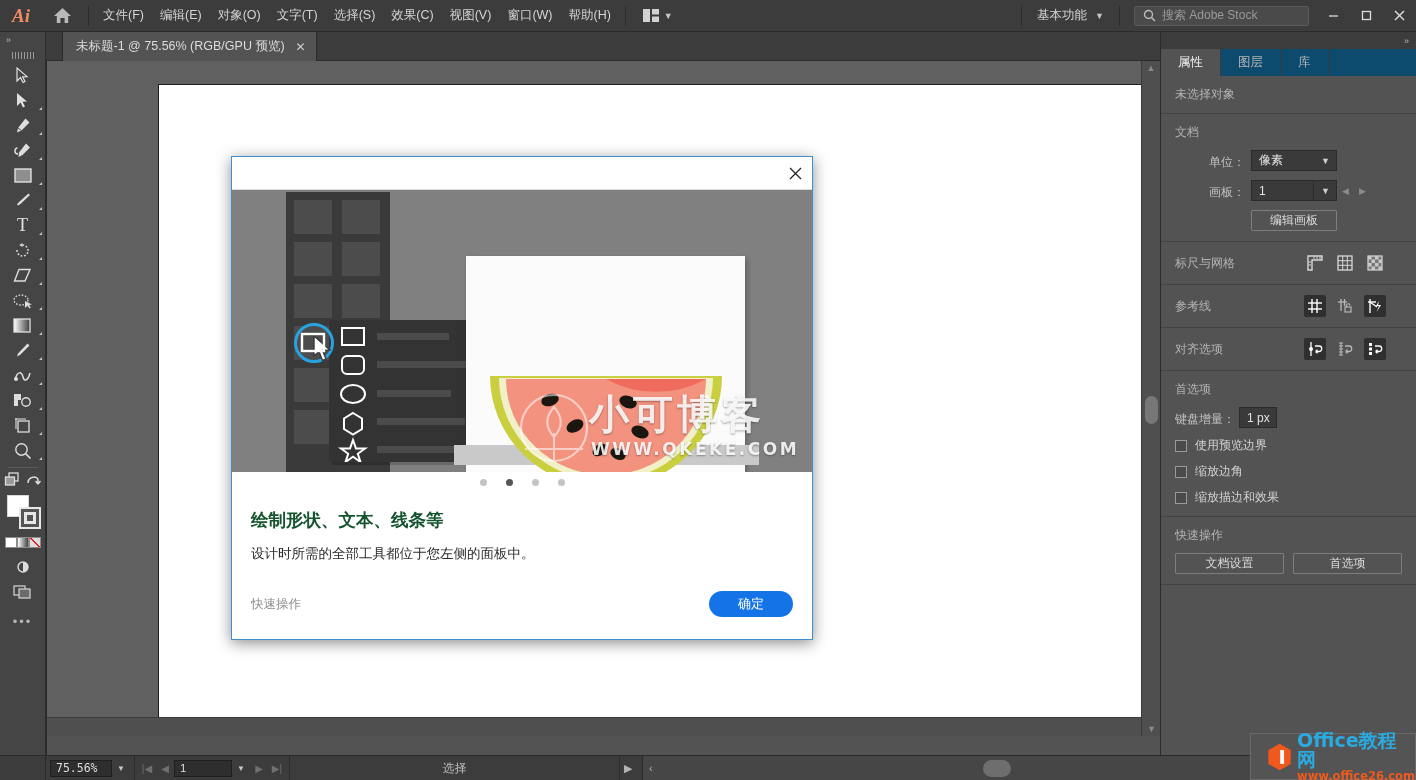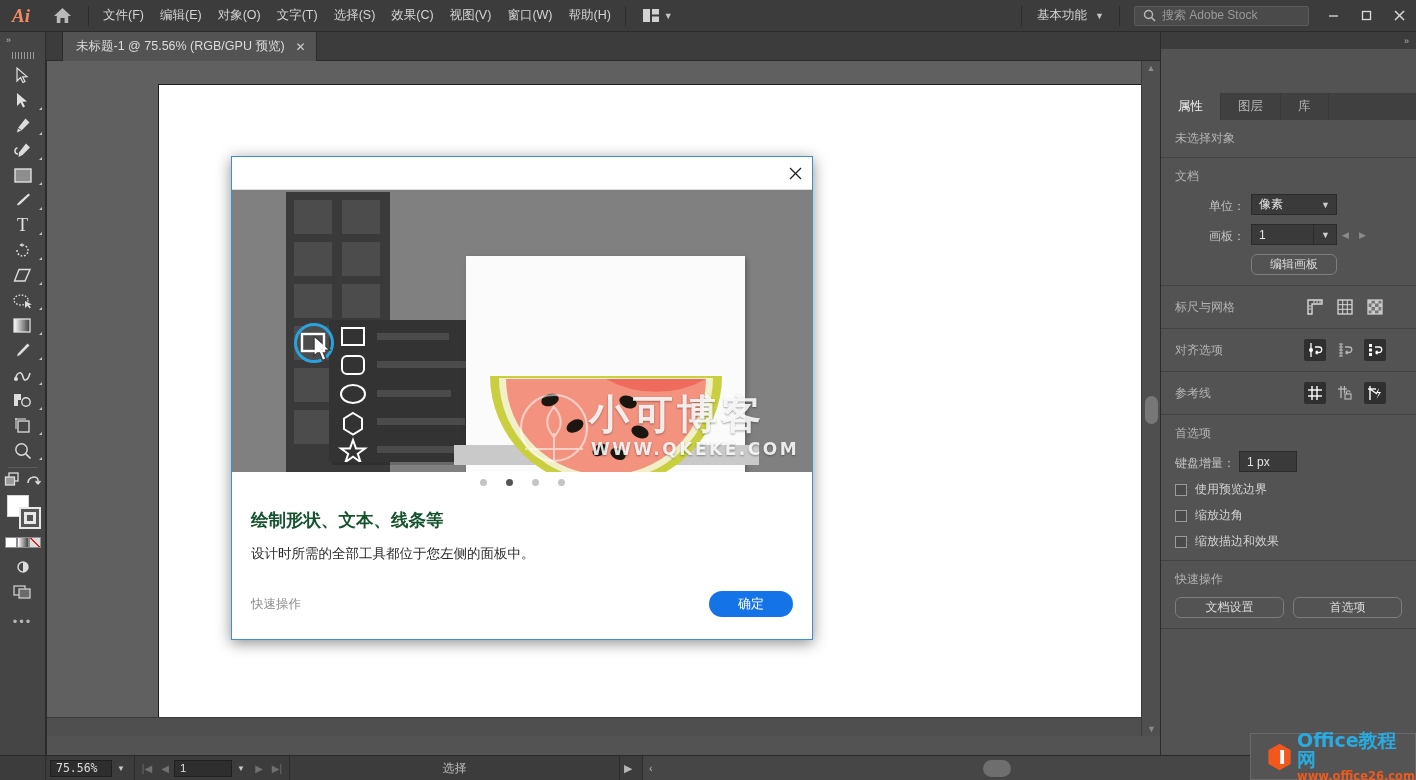--- a/index.html
+++ b/index.html
@@ -117,39 +117,39 @@
   .sb-thumb { position:absolute;left:340px;top:4px;width:28px;height:17px;background:#6e6e6e;border-radius:9px; }
   .sb-arr { position:absolute;color:#b5b5b5;font-size:11px;top:6px; }
 
   
   .rightpanel {
     position:absolute; right:0; top:32px; width:256px; height:748px; background:#535353;
     border-left:1px solid #2b2b2b;
   }
   .rp-collapse { height:17px; display:flex;align-items:center;justify-content:flex-end;padding-right:8px;
     color:#b8b8b8;font-size:9px;letter-spacing:-1px;background:#3c3c3c; }
-  .rp-tabs { display:flex; height:27px; background:#404040;margin-top:44px; }
+  .rp-tabs { display:flex; height:27px; background:#0c4a6e; }
   .rp-tab { padding:0 17px; display:flex;align-items:center; font-size:12.5px; color:#b6b6b6;
      border-right:1px solid #3a3a3a; }
   .rp-tab.active { background:#535353; color:#f0f0f0; }
   .rp-sect { border-bottom:1px solid #434343; padding:10px 14px; }
   .rp-label { color:#b3b3b3; font-size:12px; }
   .rp-row { display:flex; align-items:flex-end; margin-top:9px; }
   .rp-rowlabel { color:#c2c2c2; font-size:12px; text-align:right; width:76px; padding-right:6px; }
   .field {
     background:#3a3a3a; border:1px solid #2b2b2b; height:21px; display:flex;align-items:center;
     color:#e2e2e2; font-size:12px; padding-left:7px; position:relative;
   }
   .field.sel-units { width:86px; }
   .field .chev { position:absolute; right:6px; top:5px; color:#cfcfcf; font-size:9px; }
   .sep-v { width:1px;height:21px;background:#2b2b2b;position:absolute;right:22px;top:-1px; }
   .spin { width:17px;height:21px;display:flex;align-items:center;justify-content:center;color:#8b8b8b;font-size:9px; }
   .btn-outline {
     border:1px solid #7d7d7d; background:transparent; color:#dcdcdc; font-size:12px;
-    height:21px; display:flex;align-items:center;justify-content:center; border-radius:6px;
+    height:21px; display:flex;align-items:center;justify-content:center; border-radius:1px;
   }
   .icon-btn { width:22px;height:22px;display:flex;align-items:center;justify-content:center;border-radius:2px; }
   .icon-btn.on { background:#2f2f2f; }
   .rp-iconrow { display:flex; align-items:center; }
   .rp-iconrow .sp { margin-left:auto; display:flex; gap:8px; padding-right:16px; }
   .chk-row { display:flex; align-items:center; gap:8px; margin-top:9px; }
   .chk { width:12px;height:12px;border:1px solid #9a9a9a;background:#4a4a4a; }
   .quick-btns { display:flex; gap:9px; margin-top:9px; }
   .quick-btns .btn-outline { flex:1; }
 
@@ -519,20 +519,51 @@
                 <rect x="9" y="9" width="3.5" height="3.5"></rect>
                 <rect x="5.5" y="12.5" width="3.5" height="3.5"></rect>
                 <rect x="12.5" y="12.5" width="3.5" height="3.5"></rect>
               </g>
             </svg>
         </div>
       </div>
     </div>
 
     <div class="rp-sect rp-iconrow">
+      <div class="rp-label">参考线</div>
+      <div class="sp">
+        <div class="icon-btn on">
+          <svg width="18" height="18" viewBox="0 0 18 18">
+              <line x1="2" y1="6" x2="16" y2="6" stroke="#fff" stroke-width="1.4"></line>
+              <line x1="2" y1="12" x2="16" y2="12" stroke="#fff" stroke-width="1.4"></line>
+              <line x1="6" y1="2" x2="6" y2="16" stroke="#fff" stroke-width="1.4"></line>
+              <line x1="11" y1="2" x2="11" y2="16" stroke="#fff" stroke-width="1.4"></line>
+            </svg>
+        </div>
+        <div class="icon-btn">
+          <svg width="18" height="18" viewBox="0 0 18 18">
+              <line x1="2" y1="5" x2="11" y2="5" stroke="#b8b8b8" stroke-width="1.3"></line>
+              <line x1="5" y1="2" x2="5" y2="14" stroke="#b8b8b8" stroke-width="1.3"></line>
+              <line x1="8.5" y1="2" x2="8.5" y2="9" stroke="#b8b8b8" stroke-width="1.3"></line>
+              <rect x="9" y="10" width="6" height="5" fill="none" stroke="#b8b8b8" stroke-width="1.2"></rect>
+              <path d="M10.5 10 V8.5 A1.7 1.7 0 0 1 14 8.5" fill="none" stroke="#b8b8b8" stroke-width="1.2"></path>
+            </svg>
+        </div>
+        <div class="icon-btn on">
+          <svg width="18" height="18" viewBox="0 0 18 18">
+              <line x1="4" y1="2" x2="4" y2="16" stroke="#fff" stroke-width="1.4"></line>
+              <line x1="2" y1="5" x2="10" y2="5" stroke="#fff" stroke-width="1.4"></line>
+              <path d="M4 5 L11 10" stroke="#fff" stroke-width="1.3"></path>
+              <path d="M13 4 L10 9 L13 9 L10.5 15 L15 8 L12 8 Z" fill="#fff"></path>
+            </svg>
+        </div>
+      </div>
+    </div>
+
+    <div class="rp-sect rp-iconrow">
       <div class="rp-label">对齐选项</div>
       <div class="sp">
         <div class="icon-btn on">
           <svg width="18" height="18" viewBox="0 0 18 18">
               <line x1="5" y1="2" x2="5" y2="16" stroke="#fff" stroke-width="1.3"></line>
               <circle cx="5" cy="9" r="2" fill="#fff"></circle>
               <path d="M9 6 H13 A2.5 2.5 0 0 1 13 11.5 H9.5 M9.5 11.5 L11.5 9.8 M9.5 11.5 L11.5 13.2" fill="none" stroke="#fff" stroke-width="1.3"></path>
             </svg>
         </div>
         <div class="icon-btn">
@@ -554,56 +585,25 @@
                 <rect x="3" y="3" width="3" height="3"></rect>
                 <rect x="3" y="7.5" width="3" height="3"></rect>
                 <rect x="3" y="12" width="3" height="3"></rect>
               </g>
               <path d="M9 6 H13 A2.5 2.5 0 0 1 13 11.5 H9.5 M9.5 11.5 L11.5 9.8 M9.5 11.5 L11.5 13.2" fill="none" stroke="#fff" stroke-width="1.3"></path>
             </svg>
         </div>
       </div>
     </div>
 
-    <div class="rp-sect rp-iconrow">
-      <div class="rp-label">参考线</div>
-      <div class="sp">
-        <div class="icon-btn on">
-          <svg width="18" height="18" viewBox="0 0 18 18">
-              <line x1="2" y1="6" x2="16" y2="6" stroke="#fff" stroke-width="1.4"></line>
-              <line x1="2" y1="12" x2="16" y2="12" stroke="#fff" stroke-width="1.4"></line>
-              <line x1="6" y1="2" x2="6" y2="16" stroke="#fff" stroke-width="1.4"></line>
-              <line x1="11" y1="2" x2="11" y2="16" stroke="#fff" stroke-width="1.4"></line>
-            </svg>
-        </div>
-        <div class="icon-btn">
-          <svg width="18" height="18" viewBox="0 0 18 18">
-              <line x1="2" y1="5" x2="11" y2="5" stroke="#b8b8b8" stroke-width="1.3"></line>
-              <line x1="5" y1="2" x2="5" y2="14" stroke="#b8b8b8" stroke-width="1.3"></line>
-              <line x1="8.5" y1="2" x2="8.5" y2="9" stroke="#b8b8b8" stroke-width="1.3"></line>
-              <rect x="9" y="10" width="6" height="5" fill="none" stroke="#b8b8b8" stroke-width="1.2"></rect>
-              <path d="M10.5 10 V8.5 A1.7 1.7 0 0 1 14 8.5" fill="none" stroke="#b8b8b8" stroke-width="1.2"></path>
-            </svg>
-        </div>
-        <div class="icon-btn on">
-          <svg width="18" height="18" viewBox="0 0 18 18">
-              <line x1="4" y1="2" x2="4" y2="16" stroke="#fff" stroke-width="1.4"></line>
-              <line x1="2" y1="5" x2="10" y2="5" stroke="#fff" stroke-width="1.4"></line>
-              <path d="M4 5 L11 10" stroke="#fff" stroke-width="1.3"></path>
-              <path d="M13 4 L10 9 L13 9 L10.5 15 L15 8 L12 8 Z" fill="#fff"></path>
-            </svg>
-        </div>
-      </div>
-    </div>
-
     <div class="rp-sect">
       <div class="rp-label">首选项</div>
       <div class="rp-row">
         <div style="color:#c2c2c2;font-size:12px;">键盘增量：</div>
-        <div class="field" style="width:58px;margin-left:4px;">
+        <div class="field" style="width:38px;margin-left:4px;">
           <span>1 px</span>
         </div>
       </div>
       <div class="chk-row">
         <span class="chk"></span>
         <span style="color:#d2d2d2;font-size:12px;">使用预览边界</span>
       </div>
       <div class="chk-row">
         <span class="chk"></span>
         <span style="color:#d2d2d2;font-size:12px;">缩放边角</span>

